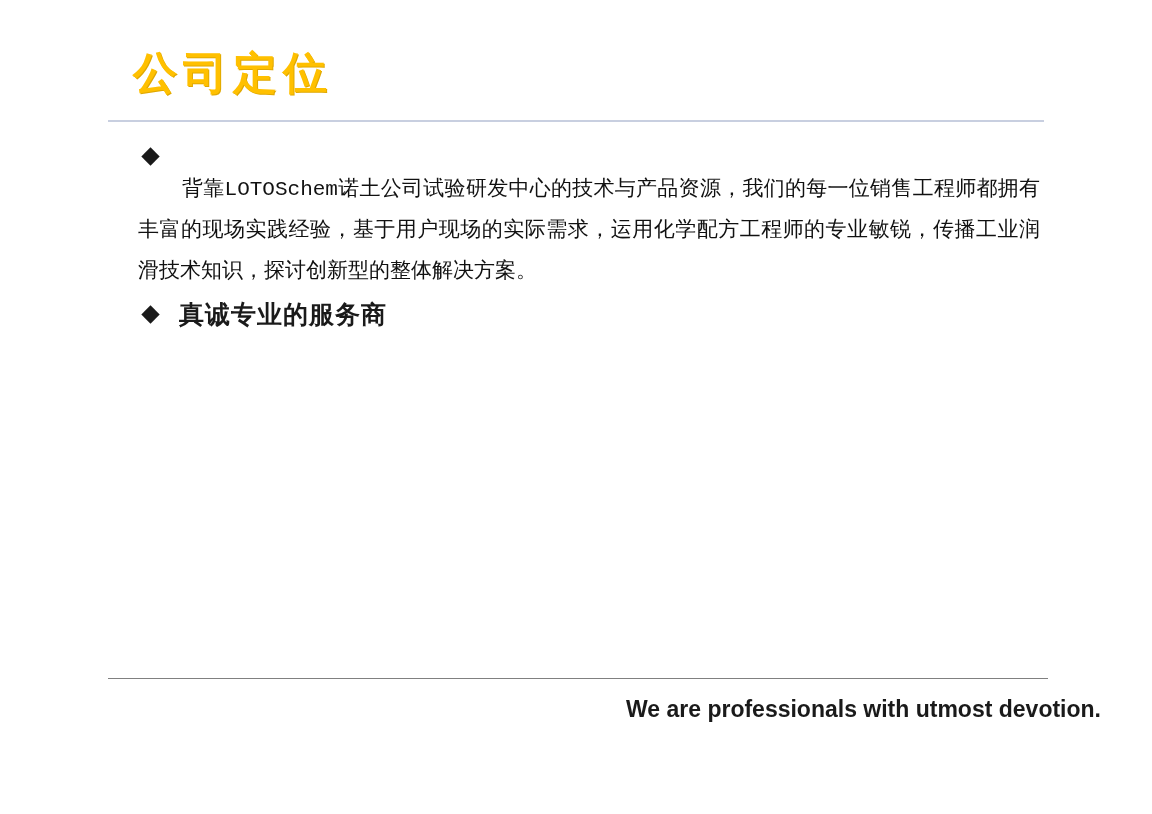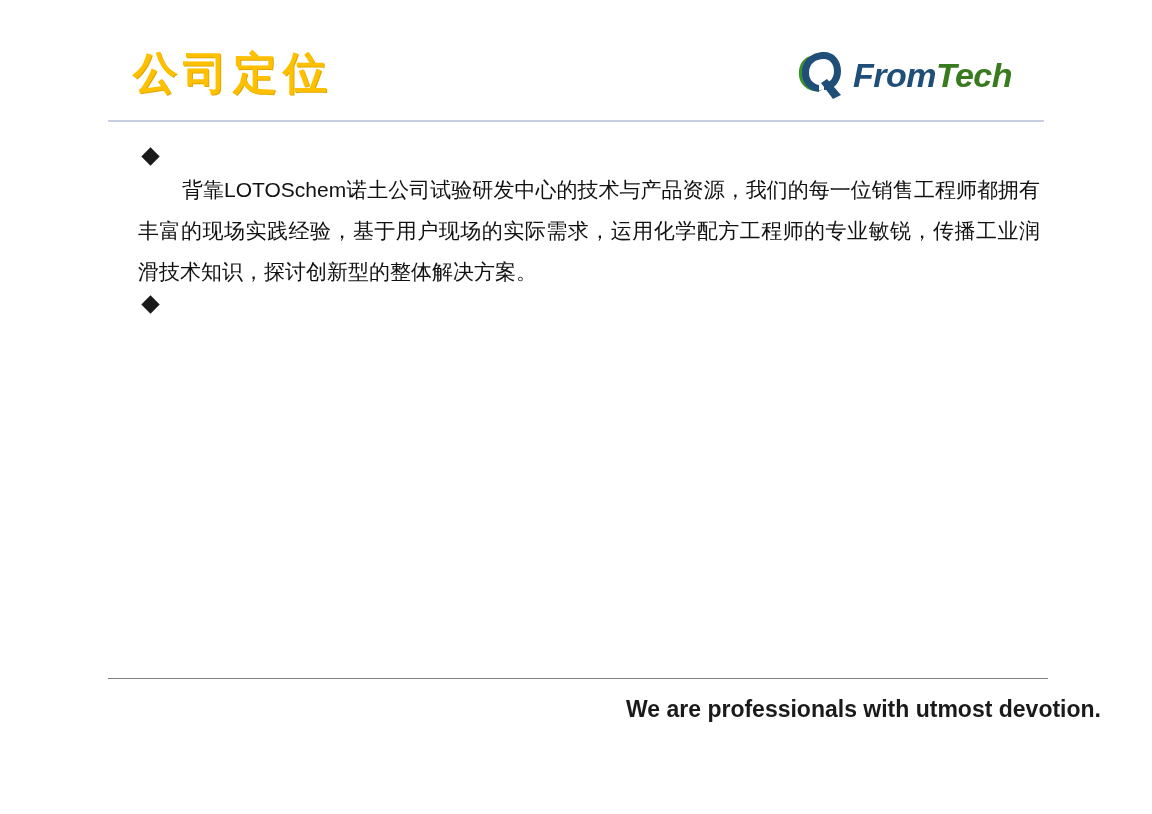--- a/index.html
+++ b/index.html
@@ -101,21 +101,21 @@
     flex: none;
   }
   .sec-title {
     font-family: "DejaVu Serif", serif;
     font-weight: bold;
     font-size: 25px;
     color: #1a1a1a;
     letter-spacing: 1px;
   }
   .para {
-    font-family: Liberation Sans, sans-serif;
+    font-family: Liberation Mono, monospace;
     font-size: 21px;
     color: #111111;
     line-height: 41px;
     text-align: justify;
     text-justify: inter-ideograph;
     margin: 0 0 4px 0;
     padding-left: 30px;
     padding-right: 8px;
     text-indent: 44px;
   }
@@ -161,52 +161,40 @@
   }
 </style>
 </head>
 <body>
 
 <div class="slide">
 
   <div class="header">
     <div class="slide-title">公司定位</div>
 
-    <div class="logo">
-      <span class="logo-mark">
-        <svg width="56" height="52" viewBox="0 0 56 52">
-          <path d="M30 6 C30 6 8 2 6 22 C4 40 24 46 30 40 C26 44 10 40 12 24 C14 8 30 6 30 6 Z" fill="#3a8f2f"></path>
-          <path d="M31 3 C18 3 9 12 9 24 C9 34 16 42 26 43 L26 36 C20 35 16 30 16 24 C16 15 22 10 31 10 Z" fill="#1f4e79"></path>
-          <path d="M31 3 C41 3 48 11 48 22 C48 33 41 41 31 41 L31 34 C37 34 41 29 41 22 C41 15 37 10 31 10 Z" fill="#1f4e79"></path>
-          <path d="M34 30 L48 46 L40 50 L28 34 Z" fill="#1f4e79"></path>
-        </svg>
-      </span>
-      <span class="logo-text">
-        <span class="logo-from">From</span><span class="logo-tech">Tech</span>
-      </span>
-    </div>
   </div>
 
   <div class="header-rule"></div>
 
   <div class="content">
 
     <div class="section">
       <div class="sec-head">
         <span class="bullet-diamond"></span>
       </div>
       <p class="para p1">背靠LOTOSchem诺土公司试验研发中心的技术与产品资源，我们的每一位销售工程师都拥有丰富的现场实践经验，基于用户现场的实际需求，运用化学配方工程师的专业敏锐，传播工业润滑技术知识，探讨创新型的整体解决方案。</p>
     </div>
 
     <div class="section">
     </div>
 
     <div class="section">
       <div class="sec-head">
         <span class="bullet-diamond"></span>
+        <span class="sec-title">真诚专业的服务商</span>
       </div>
     </div>
 
   </div>
 
   <div class="footer-rule"></div>
 
   <div class="footer">
     <div class="footer-en">We are professionals with utmost devotion.</div>
   </div>

